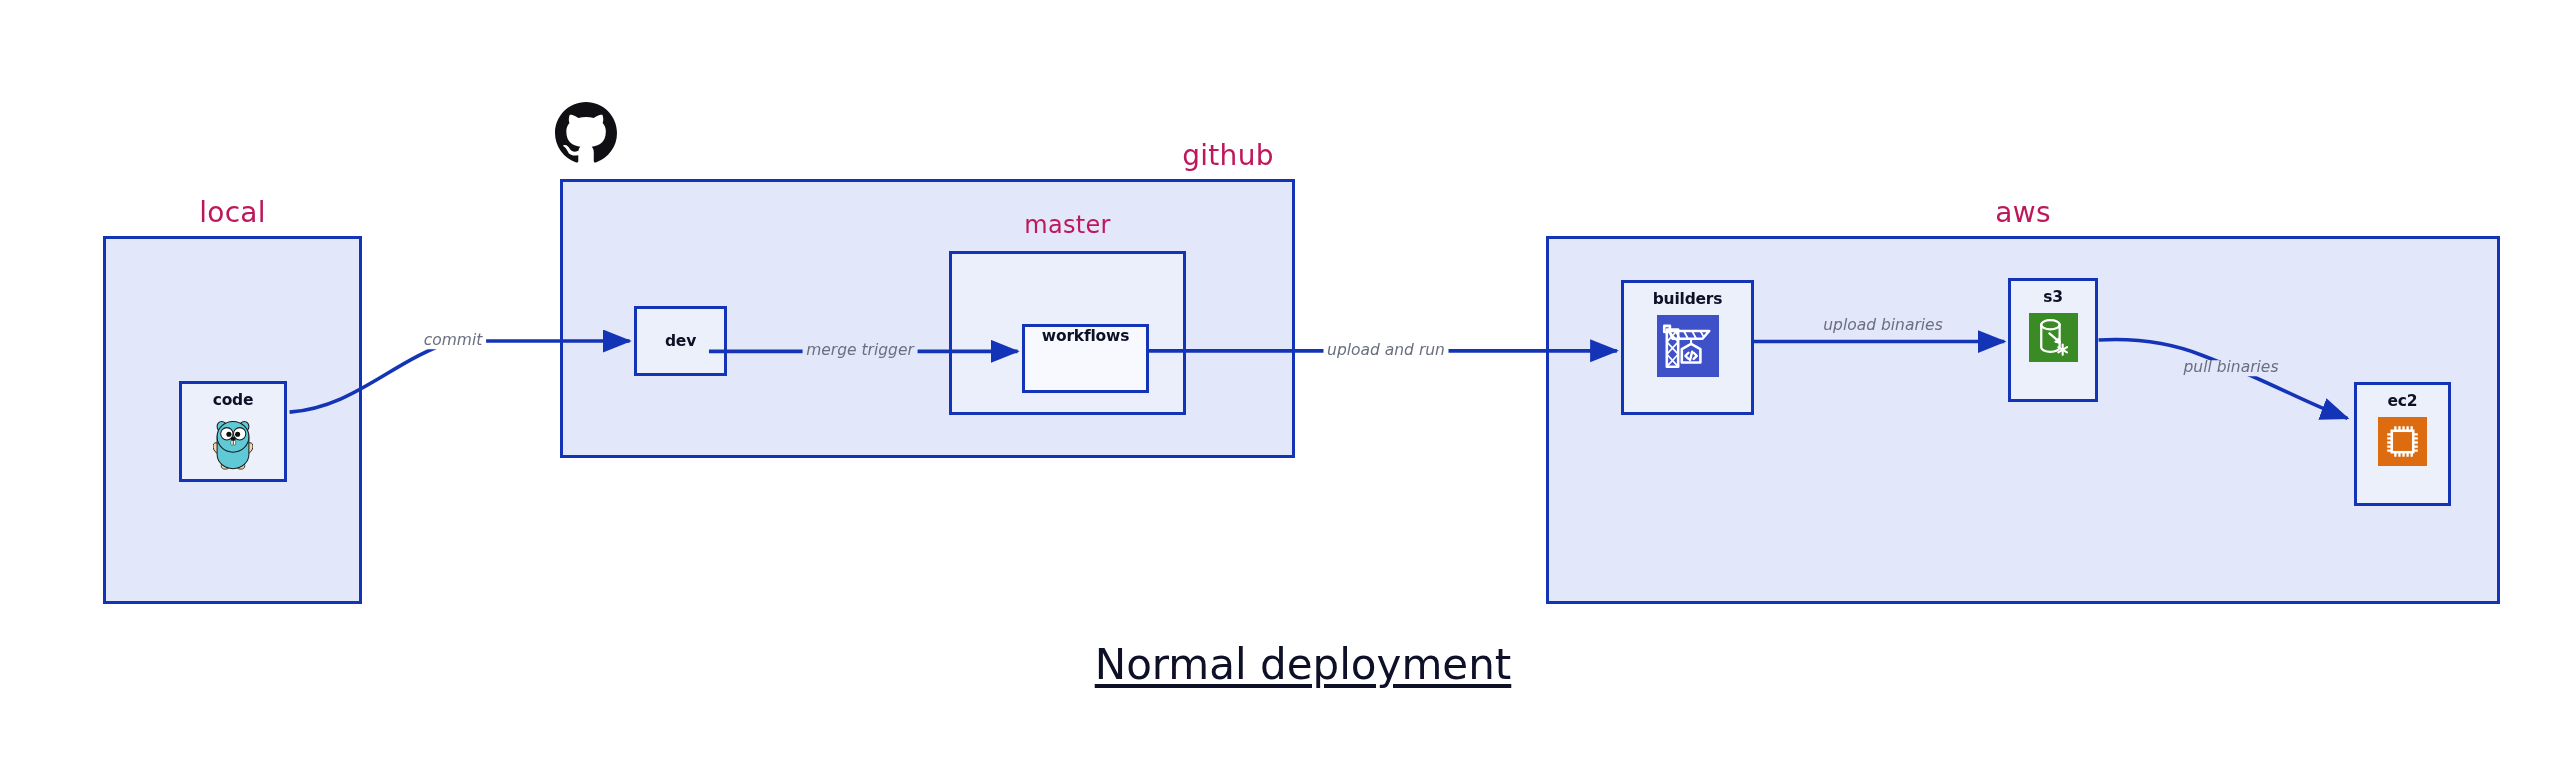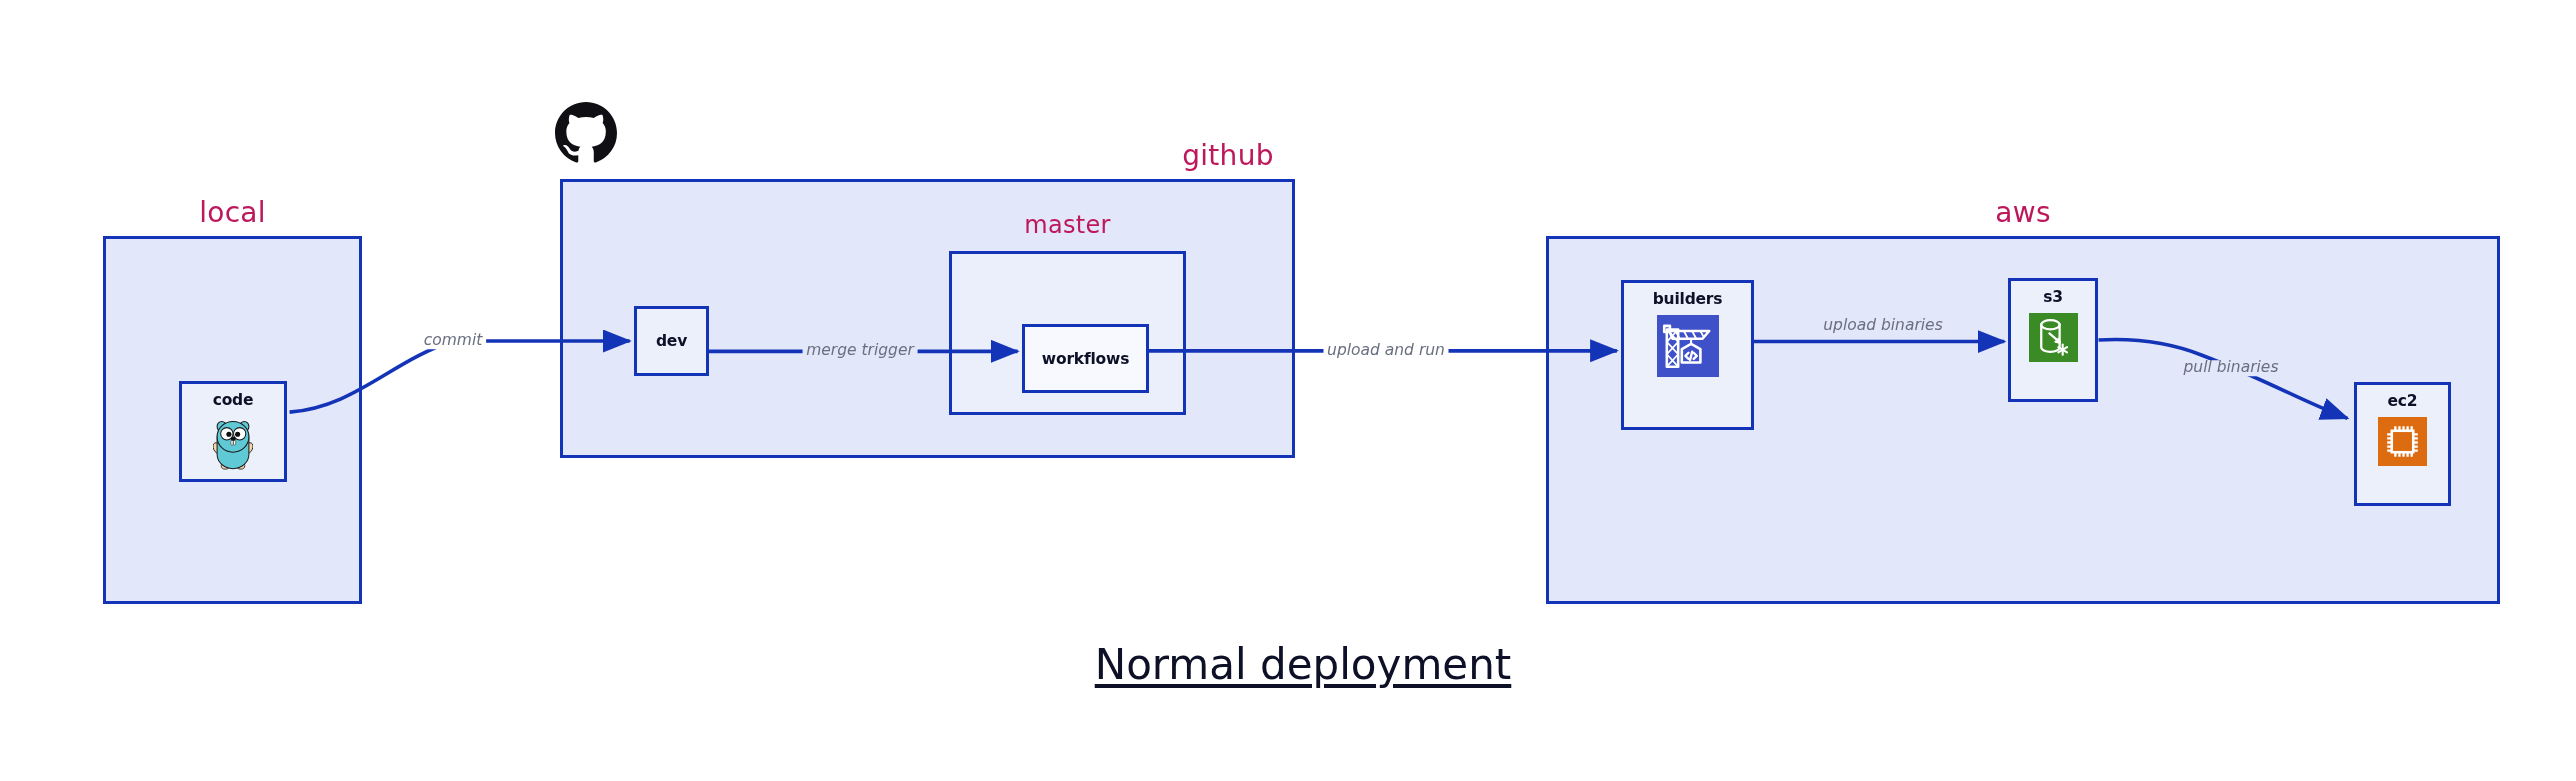--- a/index.html
+++ b/index.html
@@ -158,35 +158,35 @@
       <path fill="#100F13" fill-rule="evenodd" d="M8 0C3.58 0 0 3.58 0 8c0 3.54 2.29 6.53 5.47 7.59.4.07.55-.17.55-.38
            0-.19-.01-.82-.01-1.49-2.01.37-2.53-.49-2.69-.94-.09-.23-.48-.94-.82-1.13
            -.28-.15-.68-.52-.01-.53.63-.01 1.08.58 1.23.82.72 1.21 1.87.87 2.33.66
            .07-.52.28-.87.51-1.07-1.78-.2-3.64-.89-3.64-3.95 0-.87.31-1.59.82-2.15
            -.08-.2-.36-1.02.08-2.12 0 0 .67-.21 2.2.82.64-.18 1.32-.27 2-.27.68 0 1.36.09 2 .27
            1.53-1.04 2.2-.82 2.2-.82.44 1.1.16 1.92.08 2.12.51.56.82 1.27.82 2.15 0 3.07-1.87 3.75-3.65 3.95
            .29.25.54.73.54 1.48 0 1.07-.01 1.93-.01 2.2 0 .21.15.46.55.38A8.013 8.013 0 0 0 16 8c0-4.42-3.58-8-8-8Z"></path>
     </svg>
   </div>
 
-  <div class="node" style="left:634px; top:306px; width:75px; height:70px; justify-content:center;">
+  <div class="node" style="left:634px; top:306px; width:93px; height:70px; justify-content:center;">
     <div class="node-title" style="margin-top:0;">dev</div>
   </div>
 
   <div class="subgroup" style="left:949px; top:251px; width:237px; height:164px;"></div>
   <div class="group-label" style="left:949px; top:211px; width:237px; font-size:24px;">master</div>
 
-  <div class="node white" style="left:1022px; top:324px; width:127px; height:69px; justify-content:center;">
+  <div class="node white" style="left:1022px; top:324px; width:127px; height:69px; justify-content:flex-start;">
     <div class="node-title" style="margin-top:0;">workflows</div>
   </div>
 
   <div class="group" style="left:1546px; top:236px; width:954px; height:368px;"></div>
   <div class="group-label" style="left:1920px; top:196px; width:206px;">aws</div>
 
-  <div class="node" style="left:1621px; top:280px; width:133px; height:150px;">
+  <div class="node" style="left:1621px; top:280px; width:133px; height:135px;">
     <div class="node-title">builders</div>
     <div class="node-icon">
       <svg width="62" height="62" viewBox="0 0 120 120">
         <rect x="0" y="0" width="120" height="120" fill="#3F51C8"></rect>
         <g fill="none" stroke="#FFFFFF" stroke-width="5" stroke-linejoin="round">
 
           <rect x="19" y="28" width="22" height="72"></rect>
           <path d="M19 28 41 52 M41 28 19 52 M19 52 41 76 M41 52 19 76 M19 76 41 100 M41 76 19 100" stroke-width="3.4"></path>
 
           <rect x="14" y="21" width="11" height="12"></rect>

